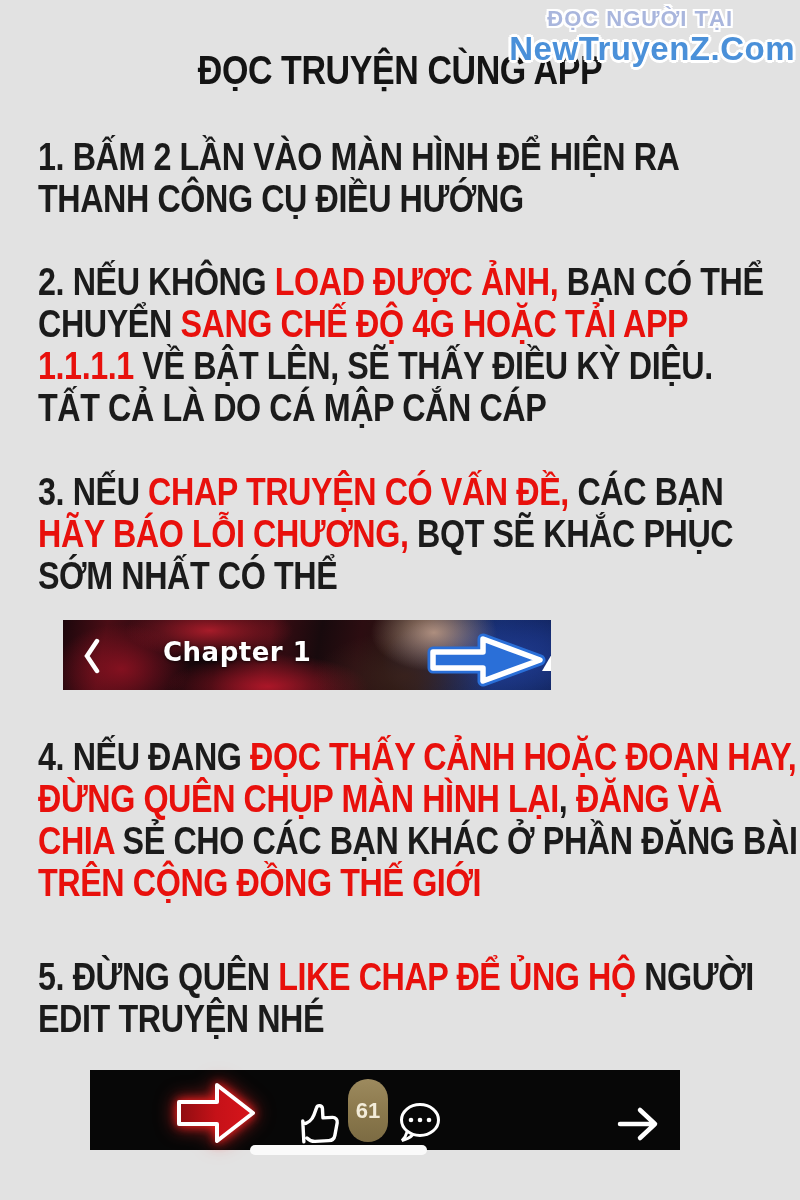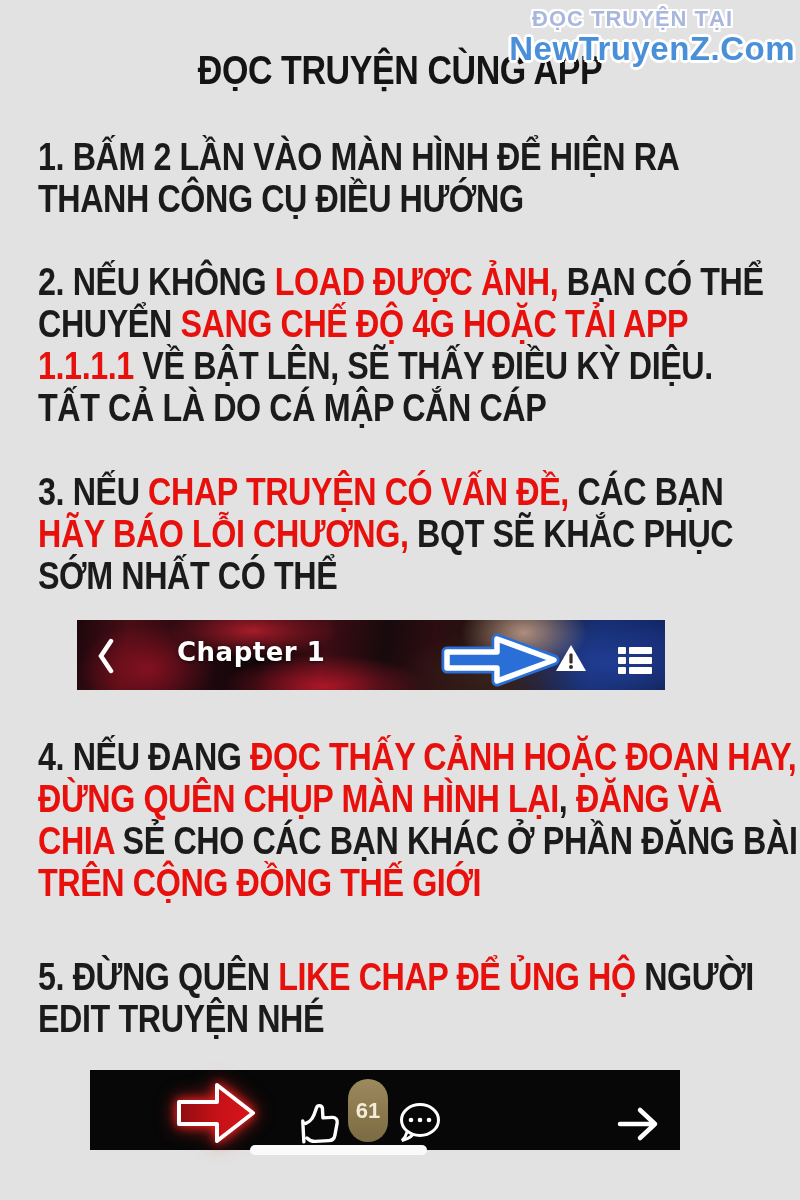--- a/index.html
+++ b/index.html
@@ -30,21 +30,21 @@
     transform:scaleX(.85);transform-origin:center top;white-space:nowrap;
   }
   
   .section{position:absolute;left:38px;transform:scaleX(.85);transform-origin:left top;}
   .sec-0{top:136px;} .sec-1{top:261px;} .sec-2{top:471px;} .sec-3{top:736px;} .sec-4{top:956px;}
   .line{height:42px;line-height:42px;white-space:nowrap;
         font-size:38px;font-weight:bold;letter-spacing:-.5px;}
   .seg-k{color:#1b1b1b;} .seg-r{color:#e8100c;}
   
   .chapter-bar{
-    position:absolute;left:77px;top:620px;width:588px;height:70px;overflow:hidden;
+    position:absolute;left:63px;top:620px;width:488px;height:70px;overflow:hidden;
     background:
       radial-gradient(ellipse 90px 55px at 76% 18%, rgba(181,148,130,.95), rgba(181,148,130,0) 70%),
       radial-gradient(ellipse 120px 60px at 70% 80%, rgba(58,34,28,.9), rgba(58,34,28,0) 75%),
       radial-gradient(ellipse 150px 70px at 90% 60%, rgba(33,62,150,.95), rgba(33,62,150,0) 80%),
       radial-gradient(ellipse 110px 80px at 97% 30%, rgba(19,39,105,.95), rgba(19,39,105,0) 80%),
       radial-gradient(ellipse 120px 40px at 30% 15%, rgba(216,35,52,.75), rgba(216,35,52,0) 70%),
       radial-gradient(ellipse 140px 45px at 42% 95%, rgba(199,25,45,.8), rgba(199,25,45,0) 72%),
       radial-gradient(ellipse 90px 60px at 12% 70%, rgba(150,18,35,.8), rgba(150,18,35,0) 75%),
       linear-gradient(100deg,#1c070c 0%,#4a0d15 9%,#24090f 20%,#120609 32%,#3c0c13 42%,
                       #180a0d 52%,#2c0d11 60%,#241310 68%,#2a1a14 73%,#17203f 80%,#142a63 88%,#0d1b44 100%);
@@ -77,21 +77,21 @@
     position:absolute;left:160px;bottom:-5px;width:177px;height:10px;border-radius:6px;
     background:#fafafa;
   }
 </style>
 </head>
 <body>
 
 <div>
 
   <div class="logo">
-    <div class="logo-line1">ĐỌC TRUYỆN TẠI</div>
+    <div class="logo-line1">ĐỌC NGƯỜI TẠI</div>
     <div class="logo-line2">NewTruyenZ.Com</div>
   </div>
 
   <h1 class="title">ĐỌC TRUYỆN CÙNG APP</h1>
 
   <div id="sections">
       <div class="section sec-0">
         <div class="line"><span class="seg-k">1. BẤM 2 LẦN VÀO MÀN HÌNH ĐỂ HIỆN RA</span></div>
         <div class="line"><span class="seg-k">THANH CÔNG CỤ ĐIỀU HƯỚNG</span></div>
       </div>

